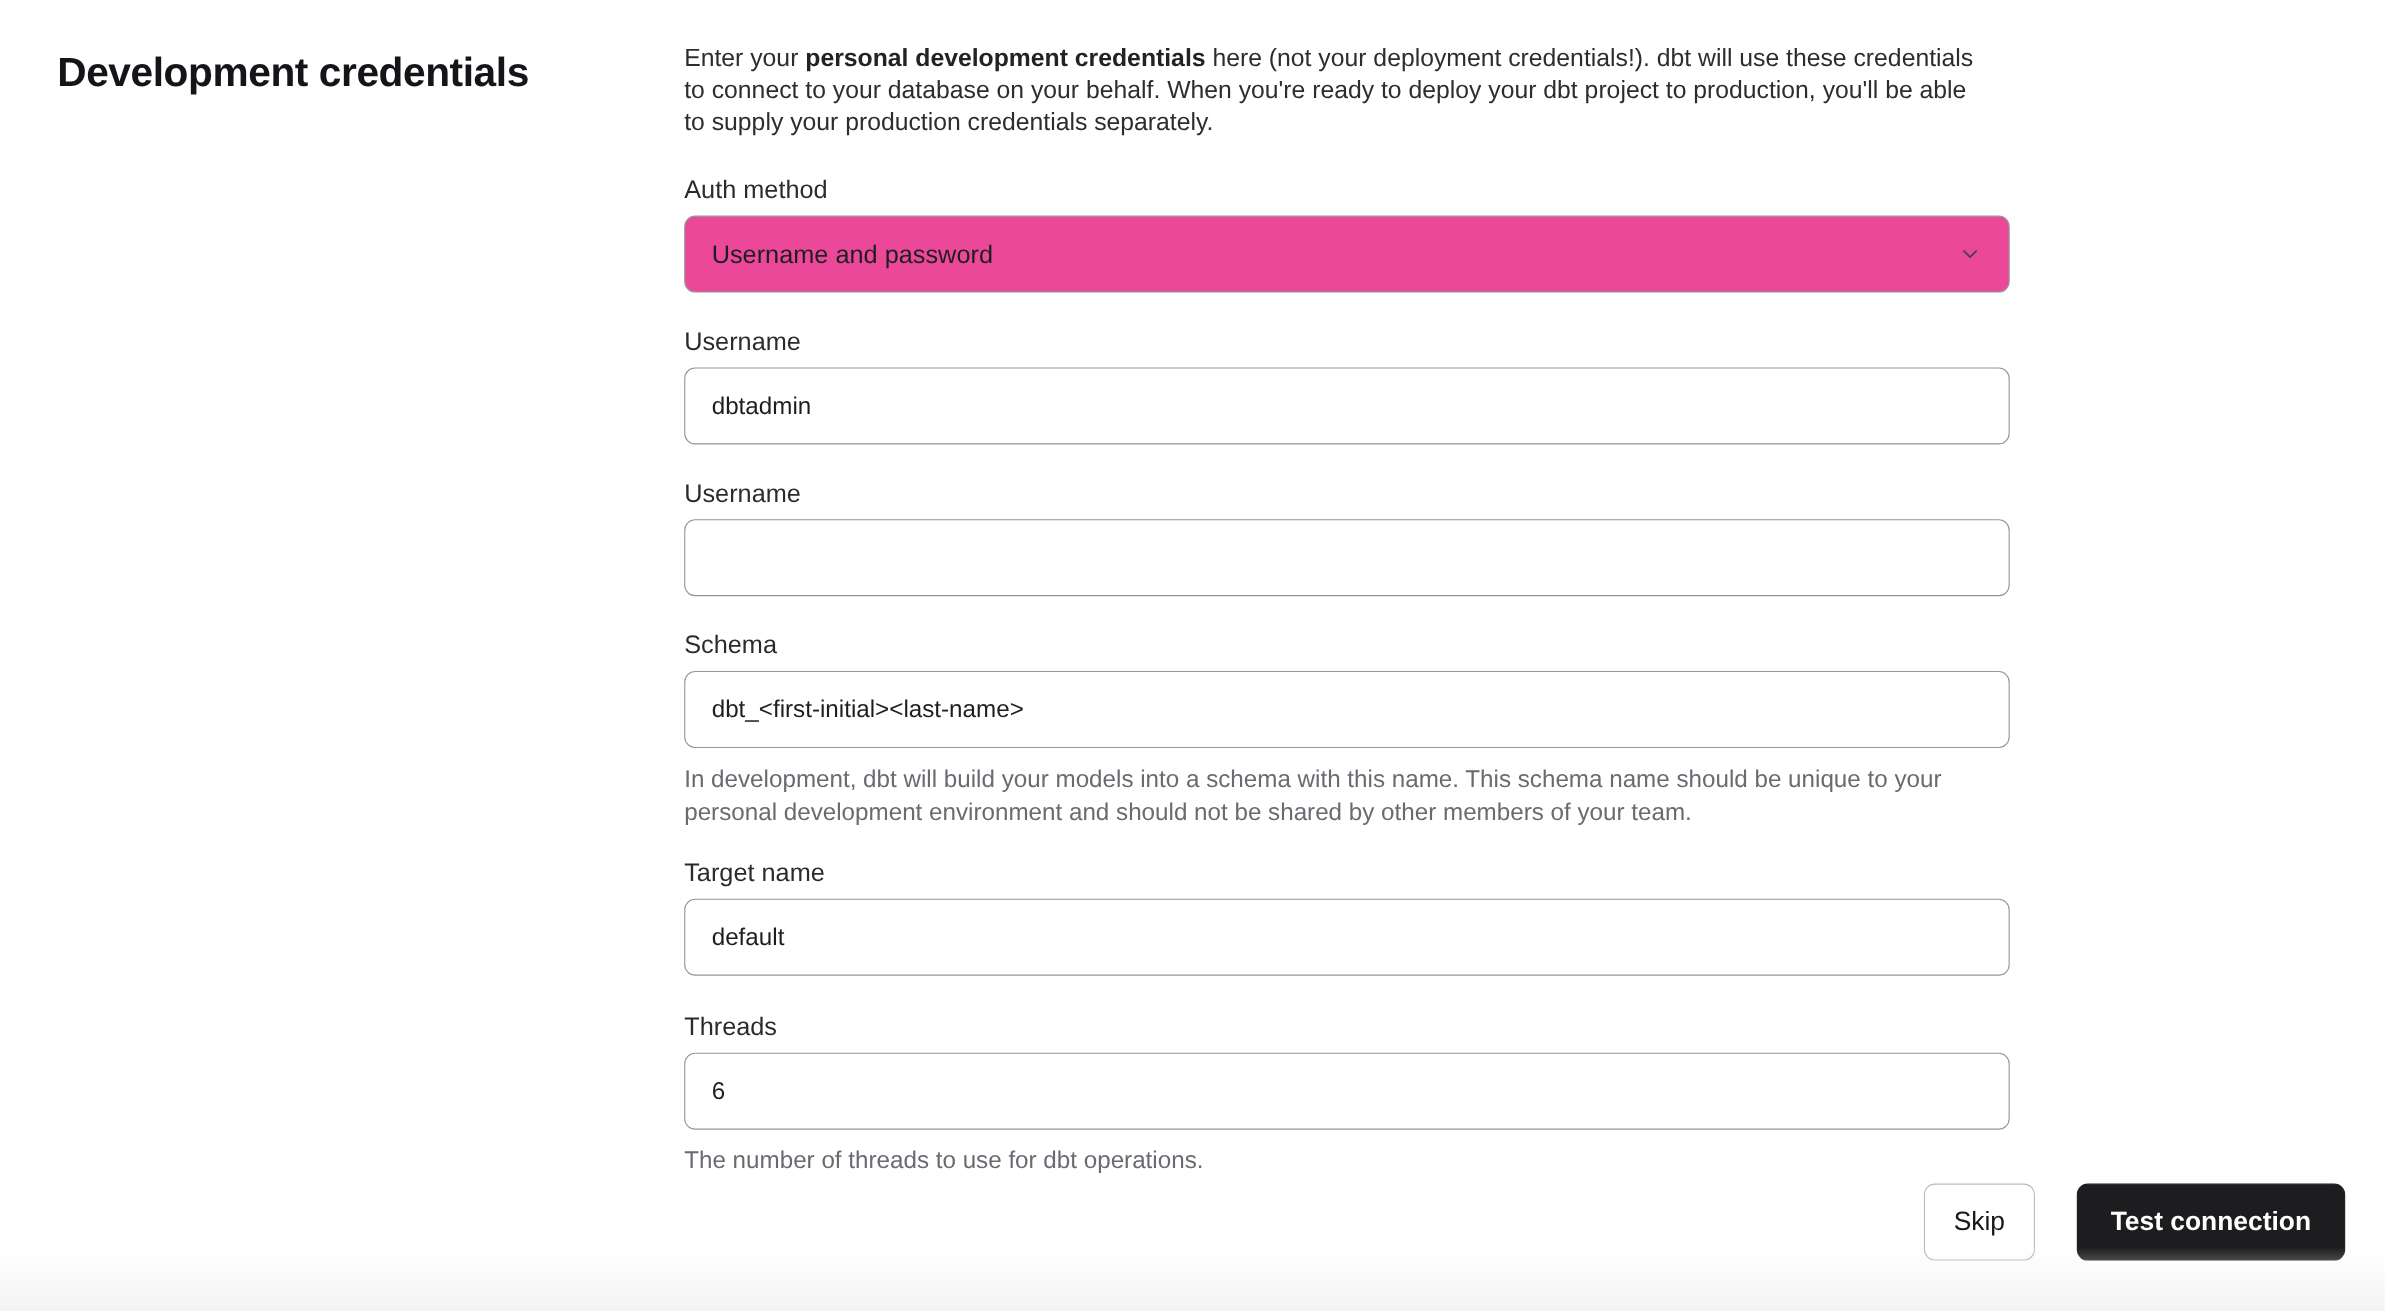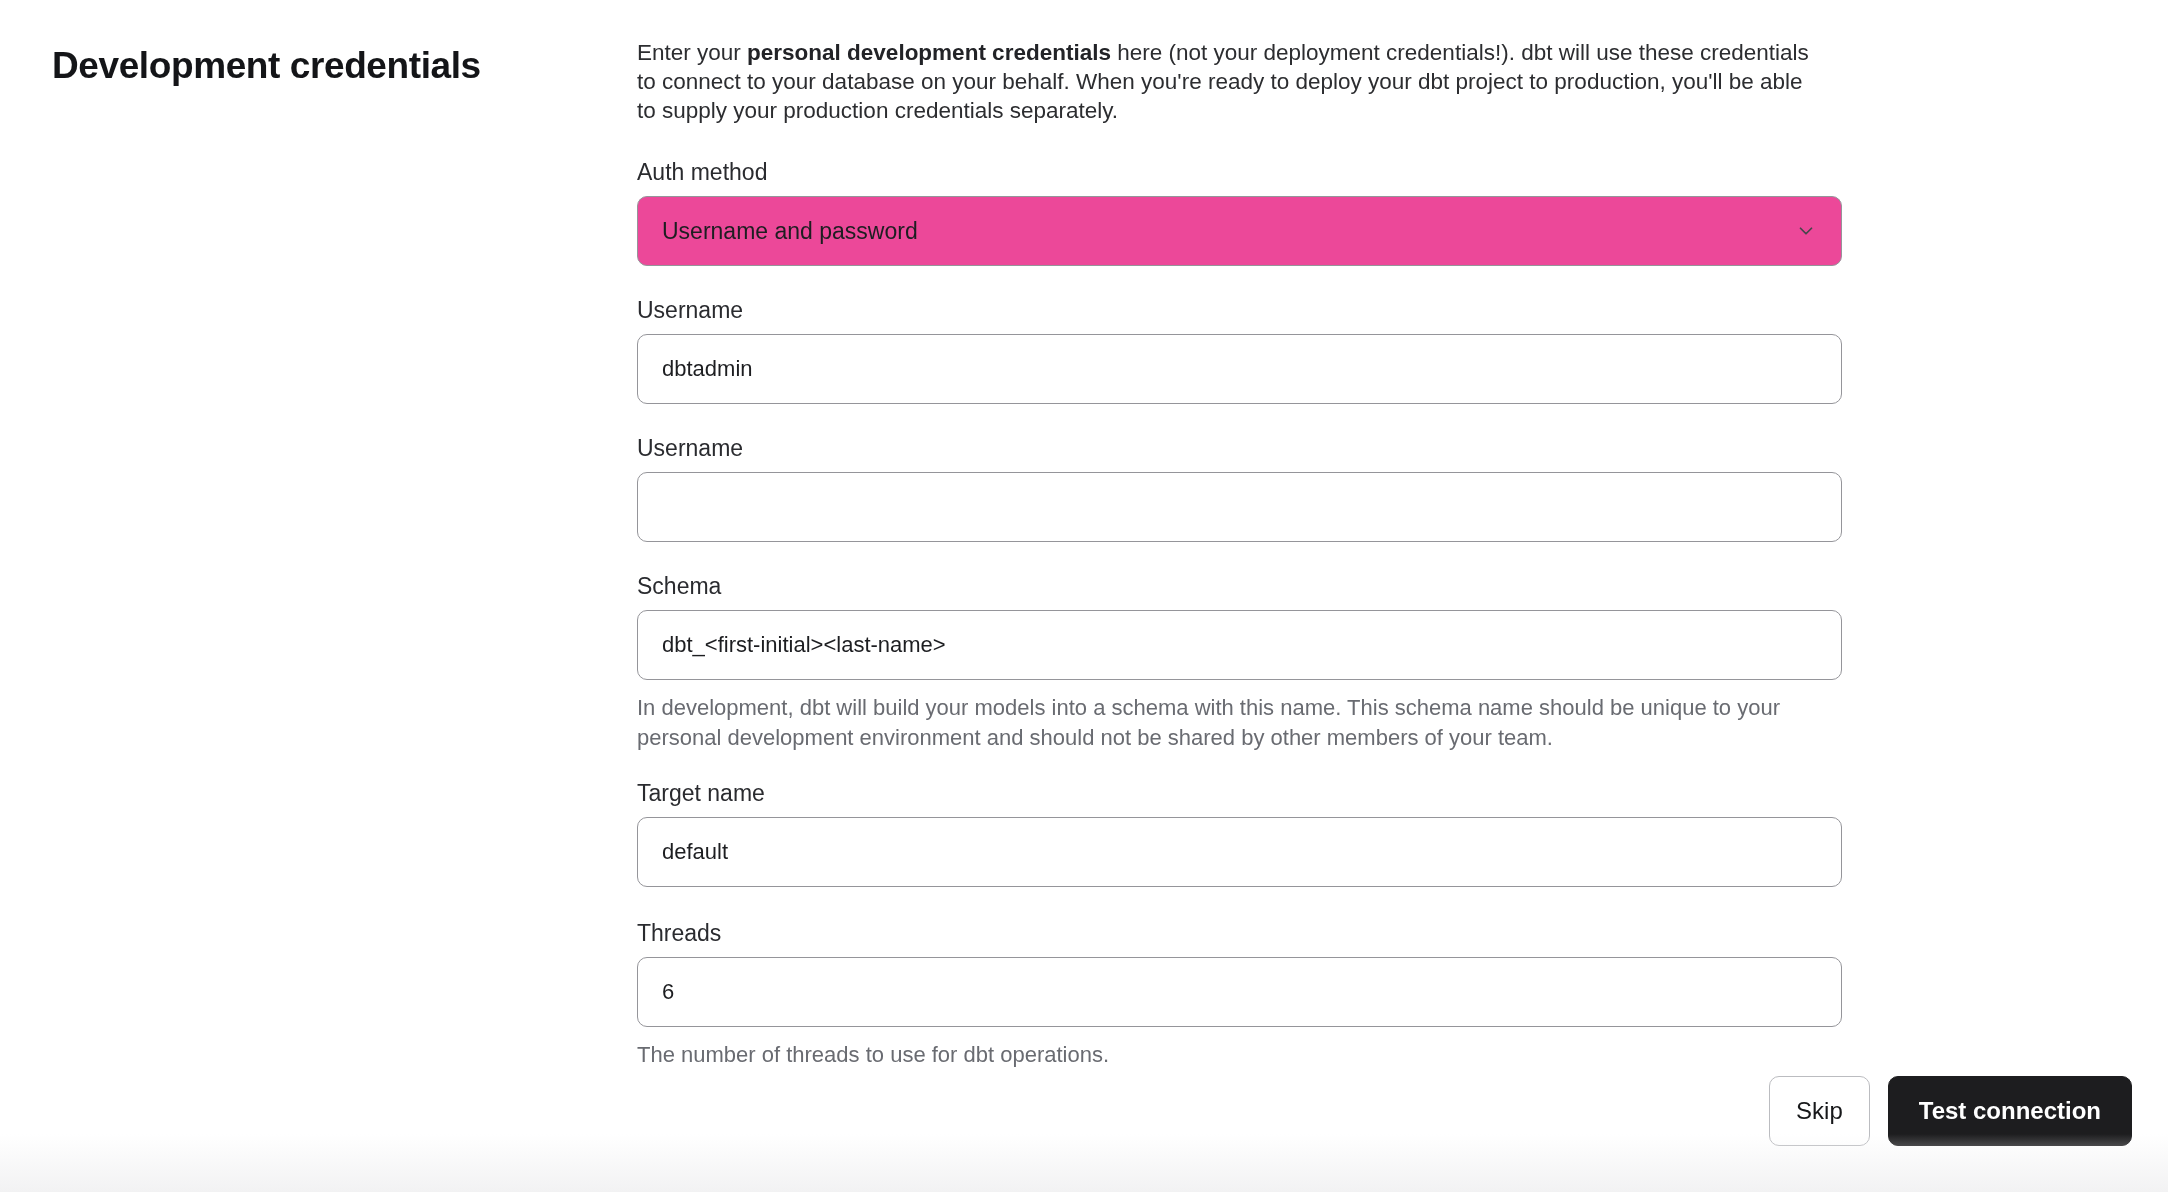--- a/index.html
+++ b/index.html
@@ -27,21 +27,20 @@
     margin: 6px;
     font-size: 37px;
     line-height: 44px;
     font-weight: 700;
     letter-spacing: -0.4px;
     color: #141518;
   }
   .right-col {
     width: 1205px;
     flex: 0 0 1205px;
-    margin-left: 15px;
   }
   .intro {
     font-size: 22.5px;
     line-height: 29px;
     color: #2c2d30;
     max-width: 1180px;
     margin: 0 0 33px 0;
   }
   .intro b { font-weight: 700; color: #222327; }
   .field-group { margin-bottom: 30px; }
@@ -114,20 +113,21 @@
     color: #17181a;
     padding: 0 26px;
     font-weight: 500;
   }
   .btn-primary {
     background: #1d1d1f;
     border: 1px solid #1d1d1f;
     color: #ffffff;
     padding: 0 30px;
     font-weight: 700;
+    margin-left: 20px;
   }
   .bottom-fade {
     position: absolute;
     left: 0;
     right: 0;
     bottom: 0;
     height: 58px;
     background: linear-gradient(to bottom, rgba(242,242,243,0), #f2f2f3);
     pointer-events: none;
   }

